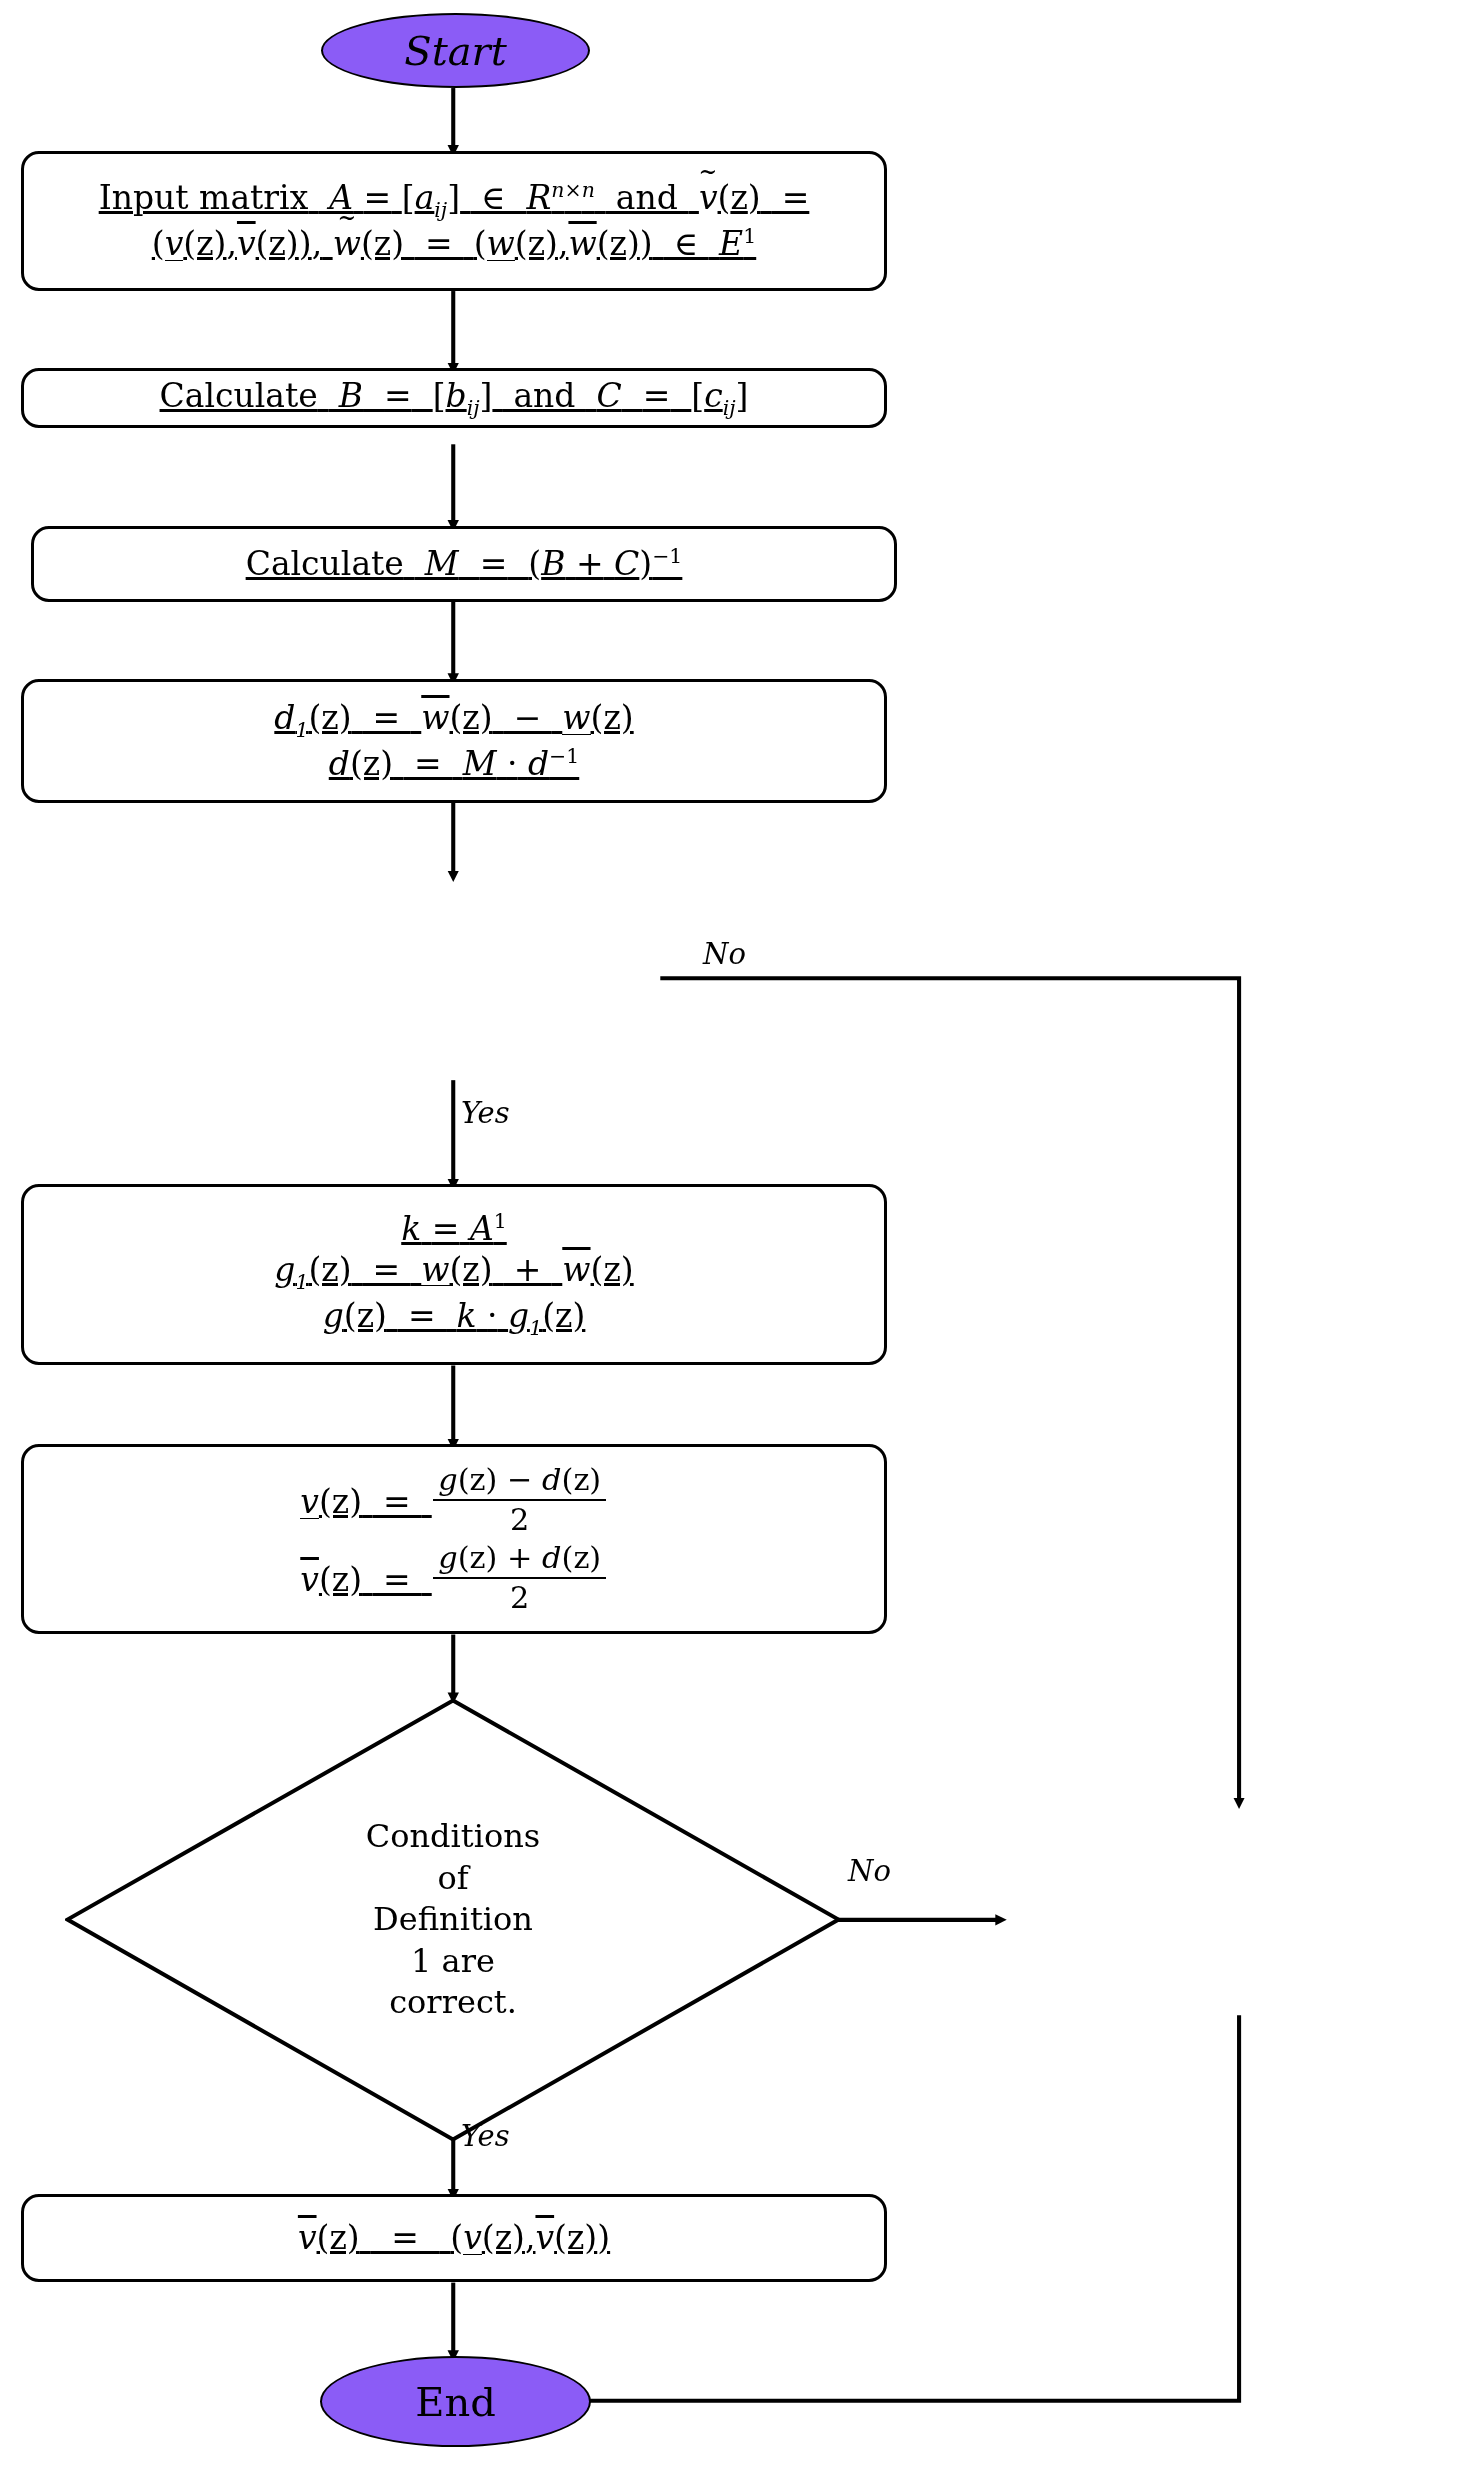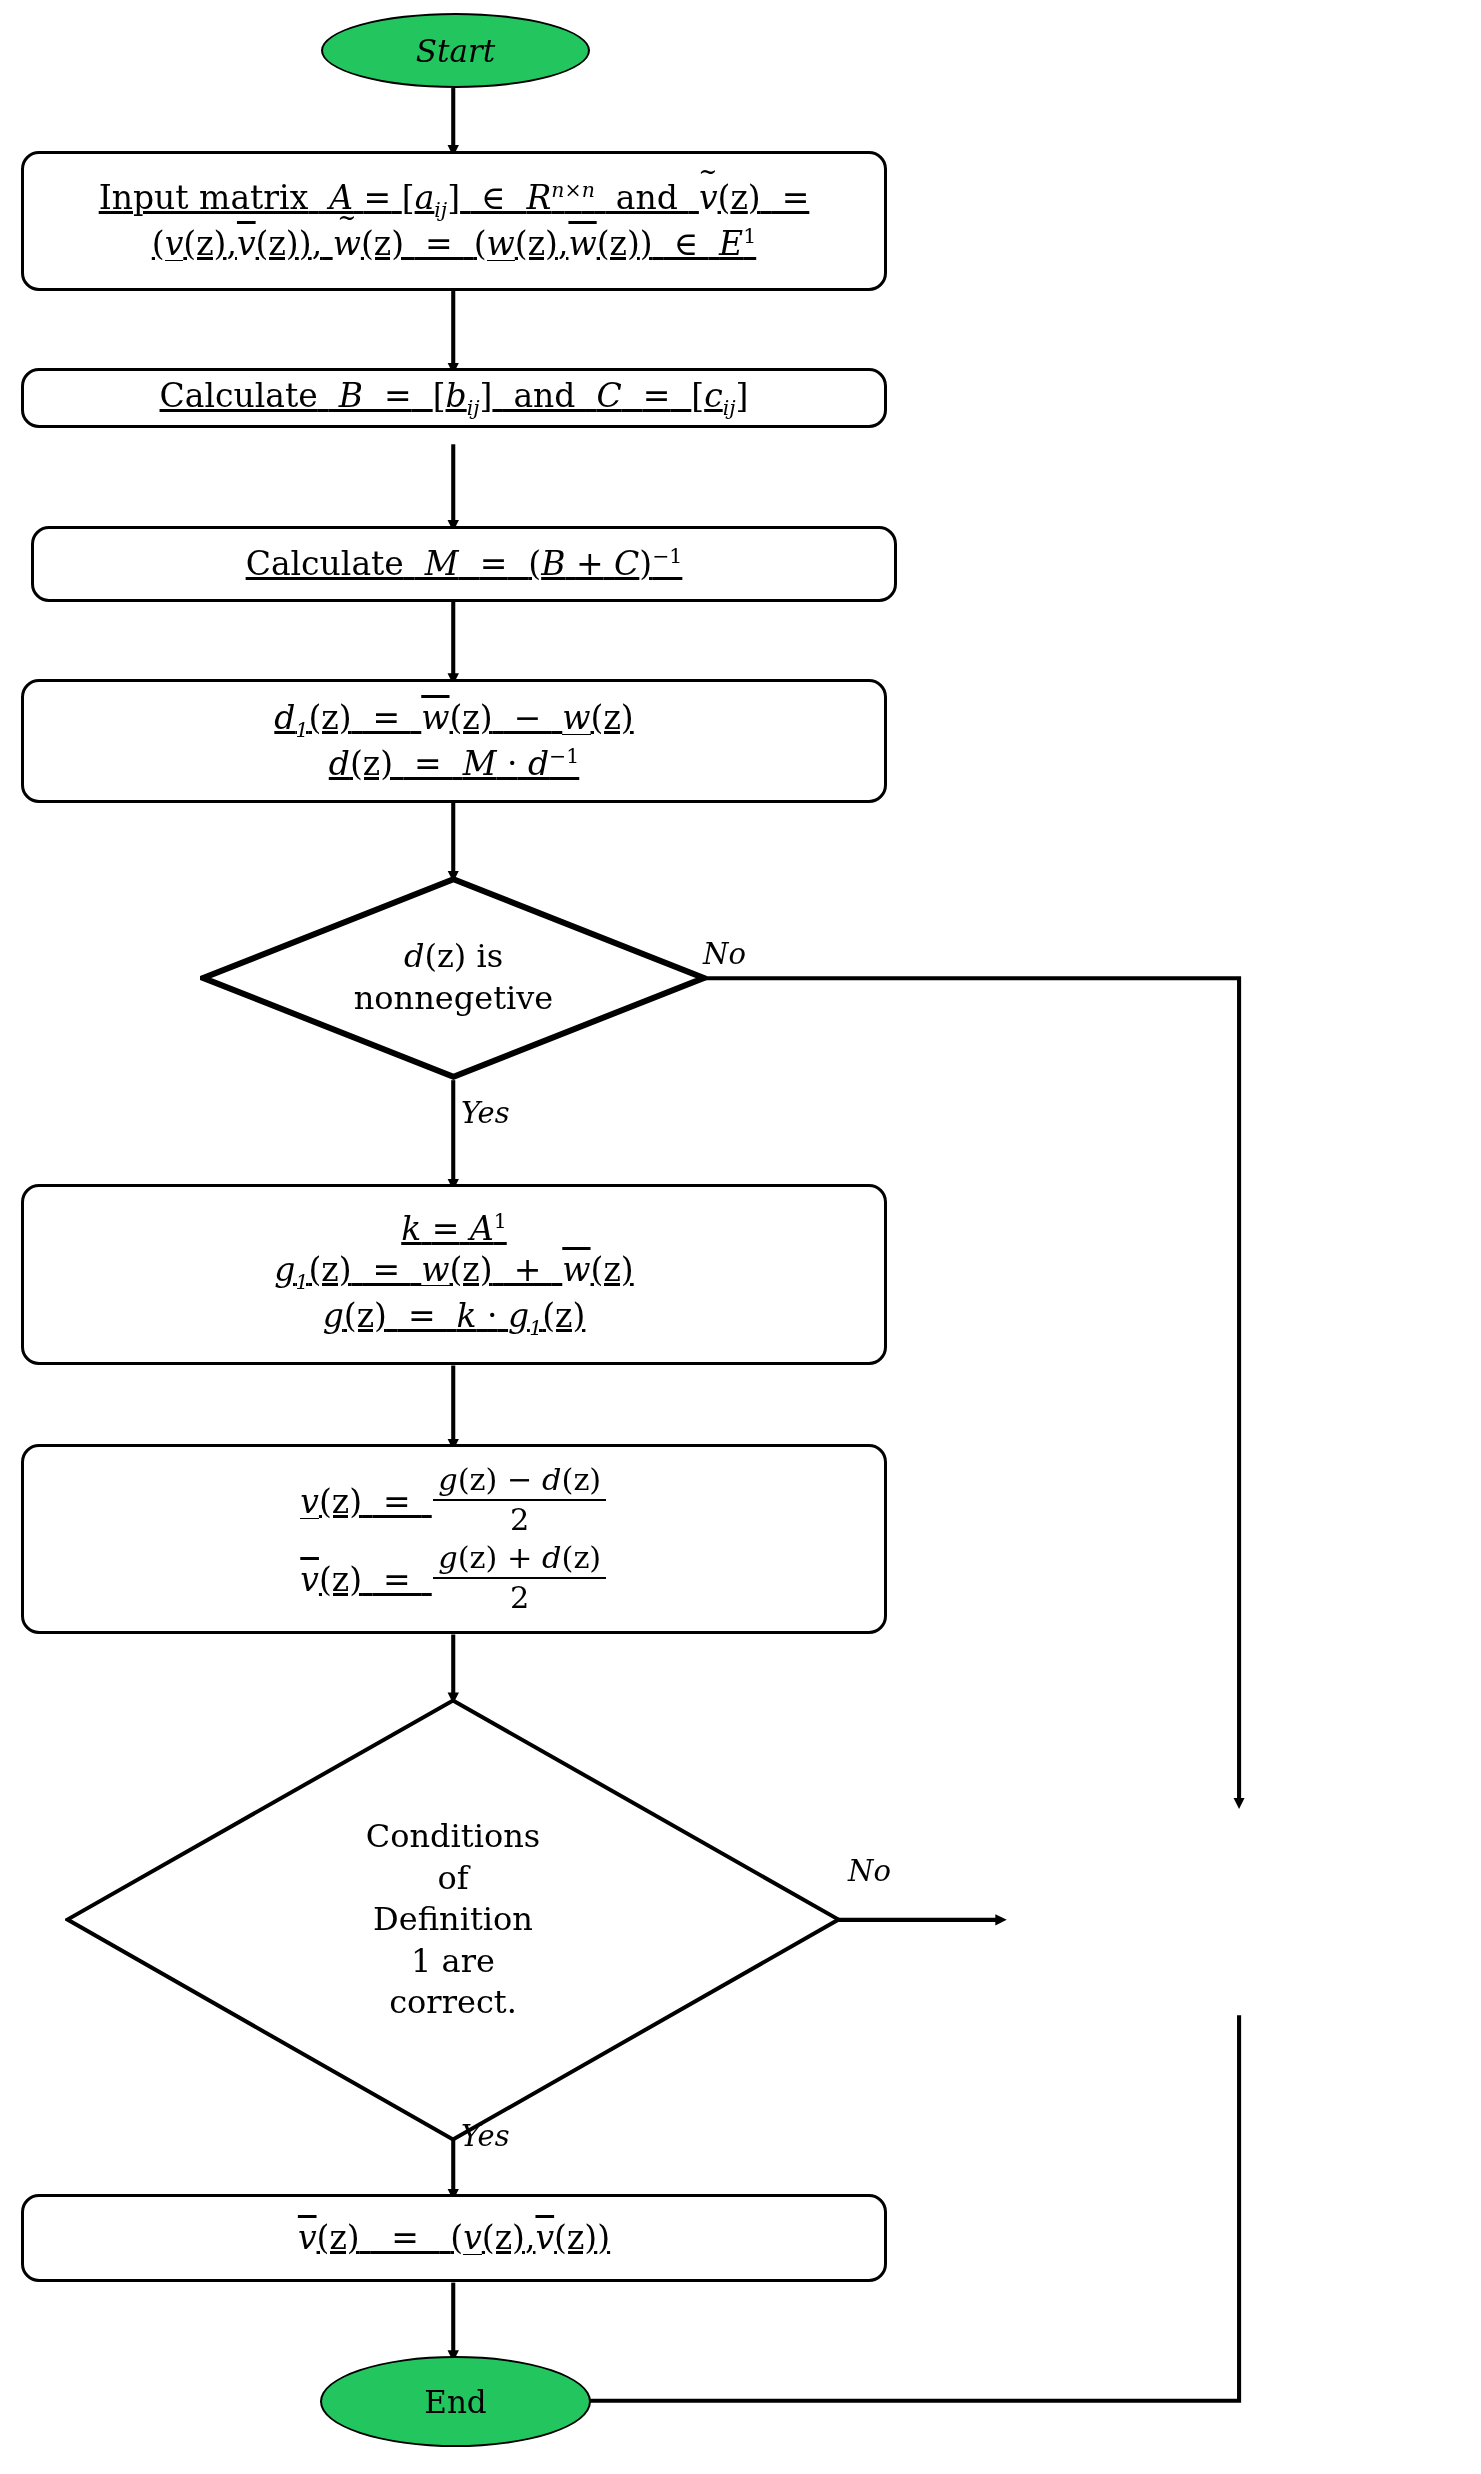--- a/index.html
+++ b/index.html
@@ -30,23 +30,23 @@
     box-sizing: border-box;
     display: flex;
     align-items: center;
     justify-content: center;
     text-align: center;
     z-index: 2;
   }
   .terminal {
     border: 2.9px solid #000;
     border-radius: 50%;
-    background: #22c55e;
+    background: #8b5cf6;
     font-style: italic;
-    font-size: 31px;
+    font-size: 40px;
   }
   .terminal.plain { font-style: normal; }
   .process {
     border: 3.3px solid #000;
     border-radius: 18px;
     background: #fff;
     font-size: 33px;
     line-height: 1.25;
     padding: 4.9px 13px;
     text-decoration: underline;
@@ -202,31 +202,20 @@
       </span>
       <span class="eqline">
         <span class="m">d</span><span class="up">(z)</span>
         <span class="up">&nbsp;=&nbsp;</span>
         <span class="m">M</span> <span class="up">·</span>
         <span class="m">d<sup class="up">−1</sup></span>
       </span>
     </div>
   </div>
 
-  <div class="node decision" style="left:200px; top:876px; width:507px; height:204px;">
-    <svg class="dia-shape" viewBox="0 0 622 250" preserveAspectRatio="none">
-      <polygon points="311,4 618,125 311,246 4,125" fill="#fff" stroke="#000" stroke-width="6" vector-effect="non-scaling-stroke"></polygon>
-    </svg>
-    <div class="dia-text">
-      <span class="eqline">
-        <span class="m">d</span><span class="up">(z)</span> <span class="up">is</span>
-      </span>
-      <span class="eqline up">nonnegetive</span>
-    </div>
-  </div>
 
   <div class="edge-label" style="left:703px; top:937px;">No</div>
 
   <div class="edge-label" style="left:461px; top:1096px;">Yes</div>
 
   <div class="node process" style="left:21px; top:1184px; width:866px; height:181px;">
     <div>
       <span class="eqline">
         <span class="m">k</span> <span class="up">=</span> <span class="m">A<sup class="up">1</sup></span>
       </span>

